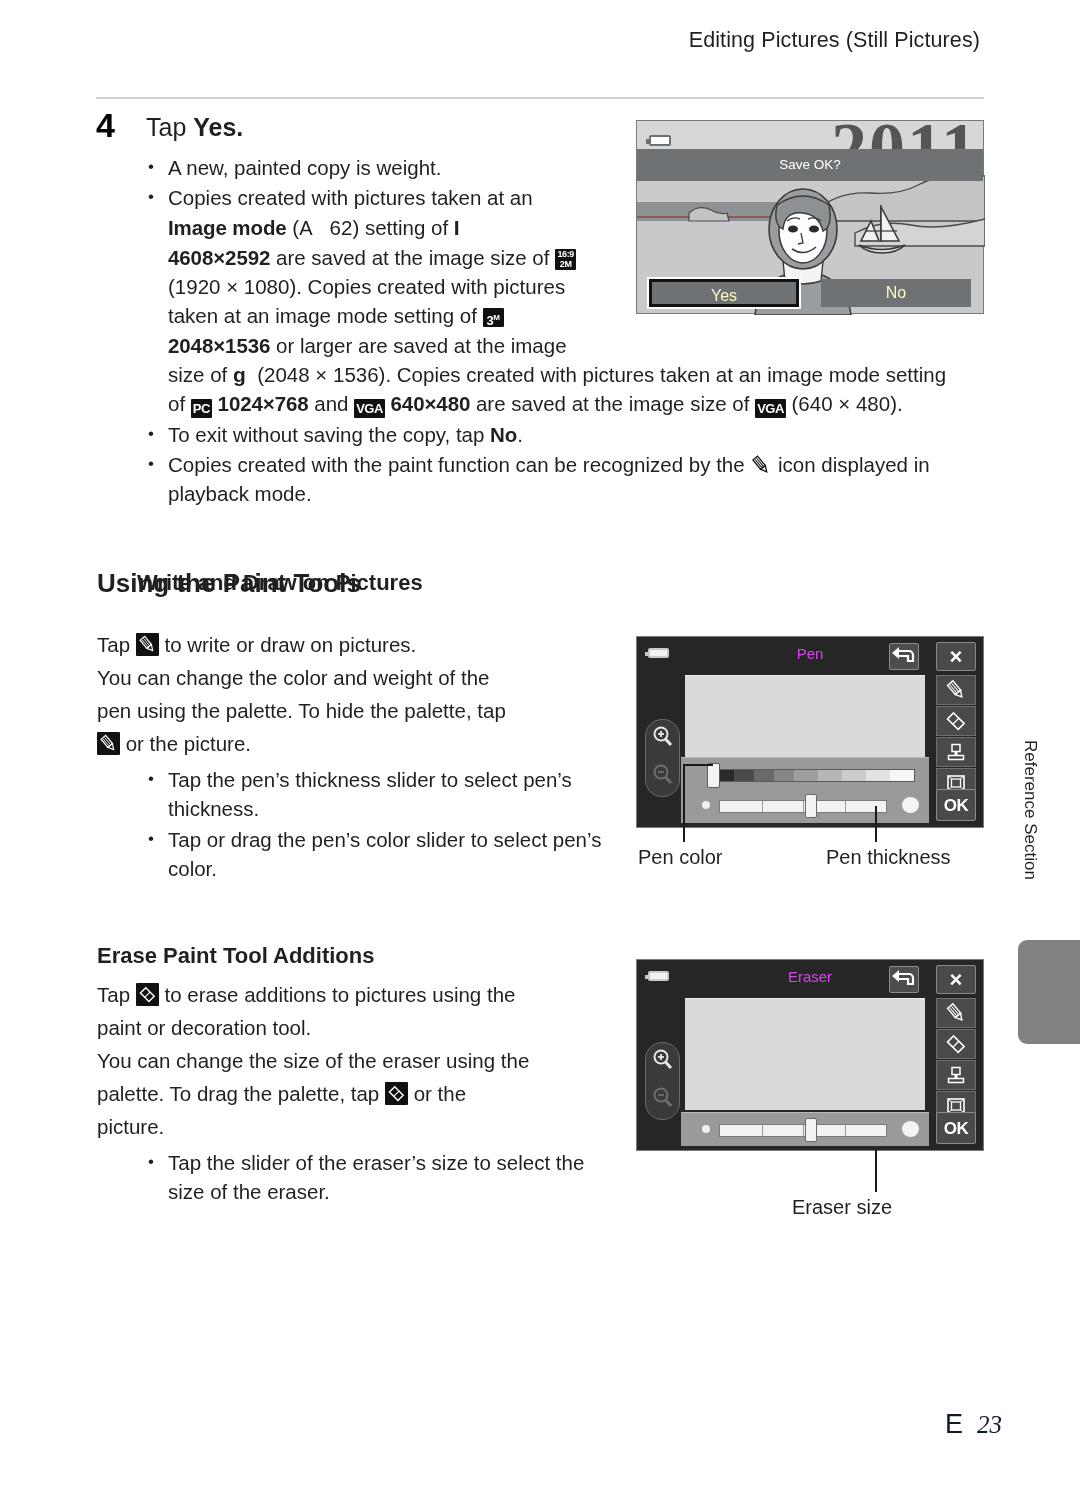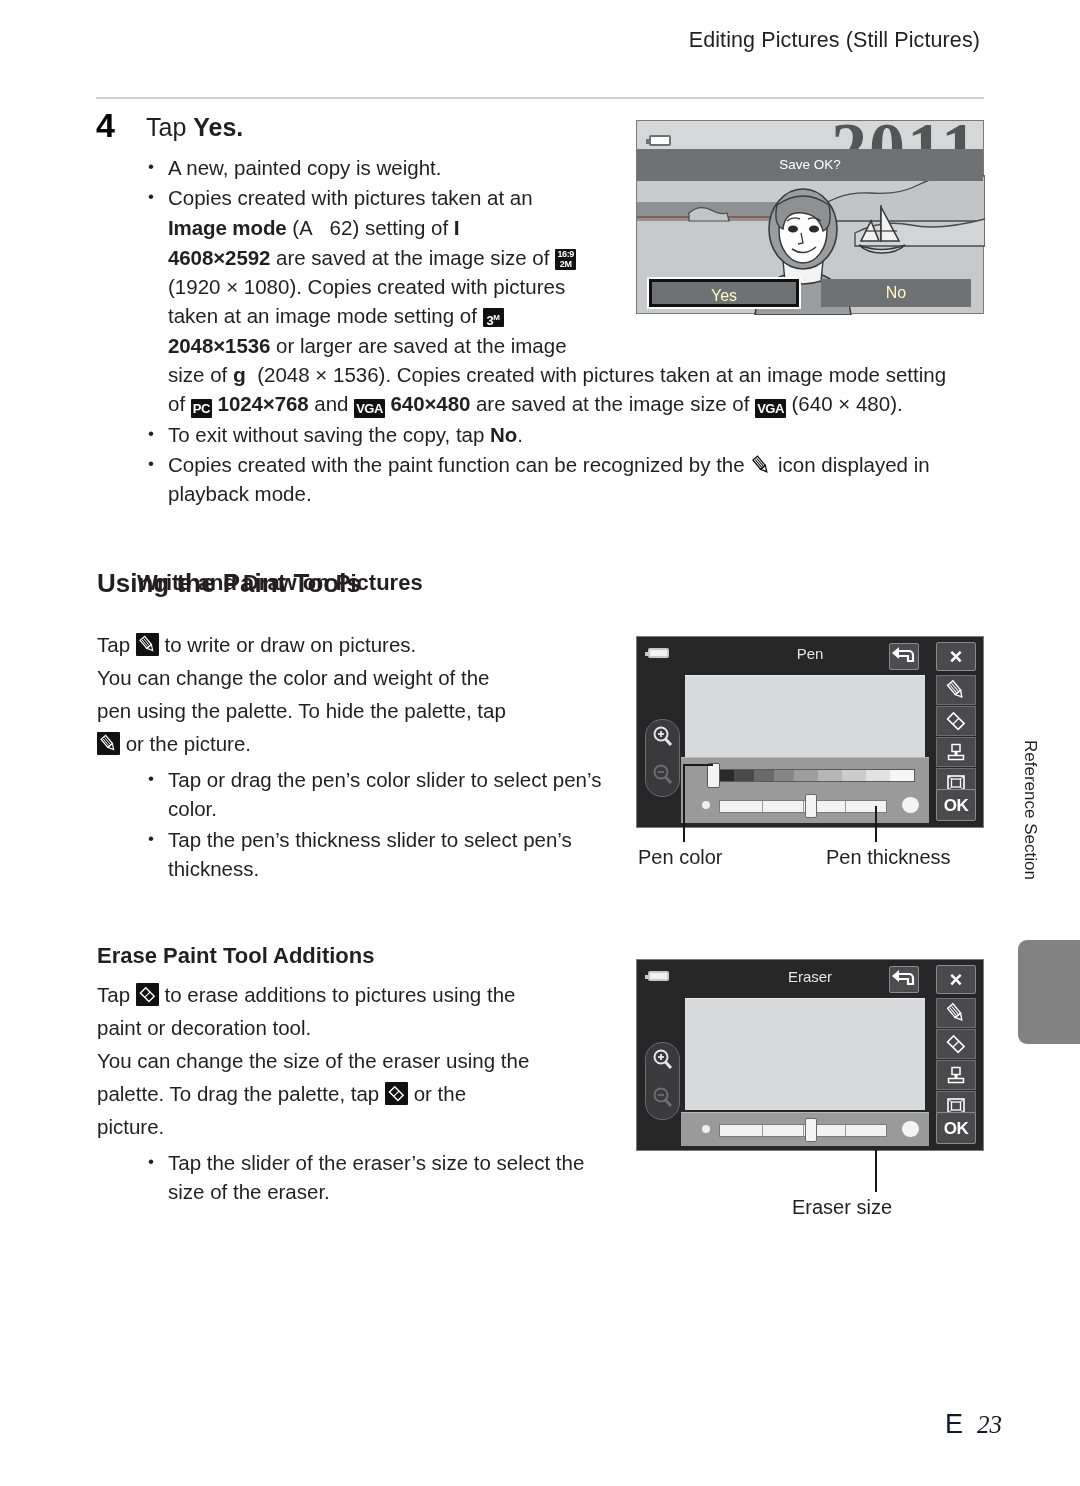--- a/index.html
+++ b/index.html
@@ -149,21 +149,21 @@
   .tool { width:348px; height:192px; }
   .tool .batt2 {
     position:absolute; left:11px; top:11px; width:21px; height:10px;
     border:2px solid #c9c9c9; border-radius:2px; background:#f2f2f2;
   }
   .tool .batt2::after{
     content:""; position:absolute; left:-5px; top:2px; width:3px; height:4px; background:#c9c9c9;
   }
   .tool .title {
     position:absolute; left:0; top:8px; width:100%;
-    text-align:center; color:#e5e5e5; font-size:15px;
+    text-align:center; color:#d946ef; font-size:15px;
   }
   .tool .canvas {
     position:absolute; left:48px; top:38px; right:58px; bottom:36px;
     background:#d8dadc; border-top:1px solid #eee;
   }
   .tool .btn-back {
     position:absolute; right:64px; top:6px; width:30px; height:27px;
     background:#4d4d4f; border:1px solid #8b8b8d; border-radius:2px;
   }
   .tool .btn-x {
@@ -326,25 +326,25 @@
       <g transform="rotate(-40 9.5 9.5)">
         <rect x="6.5" y="1.5" width="6" height="10.5" fill="none" stroke="#fff" stroke-width="1.2"></rect>
         <line x1="8.3" y1="2.4" x2="8.3" y2="11.2" stroke="#fff" stroke-width=".9"></line>
         <line x1="10.3" y1="2.4" x2="10.3" y2="11.2" stroke="#fff" stroke-width=".9"></line>
         <polygon points="6.5,12 12.5,12 9.5,17.5" fill="none" stroke="#fff" stroke-width="1.2"></polygon>
       </g>
     </svg></span><span> or the picture.</span>
 </div>
 
 <div class="bul-list" style="left:140px; top:765px; width:510px;">
+  <div class="bul" style="width:510px;">
+    <span>Tap the pen’s thickness slider to select pen’s thickness.</span>
+  </div>
   <div class="bul" style="width:500px;">
     <span>Tap or drag the pen’s color slider to select pen’s color.</span>
-  </div>
-  <div class="bul" style="width:510px;">
-    <span>Tap the pen’s thickness slider to select pen’s thickness.</span>
   </div>
 </div>
 
 <div class="h-minor" style="top:943px;">Erase Paint Tool Additions</div>
 
 <div class="para" style="top:978px; width:530px;">
   <span>Tap </span><span class="gsym">
     <svg width="19" height="19" viewBox="0 0 19 19">
       <g transform="rotate(45 9.5 9.5)">
         <rect x="3.5" y="6" width="12" height="7.5" fill="none" stroke="#fff" stroke-width="1.4"></rect>

